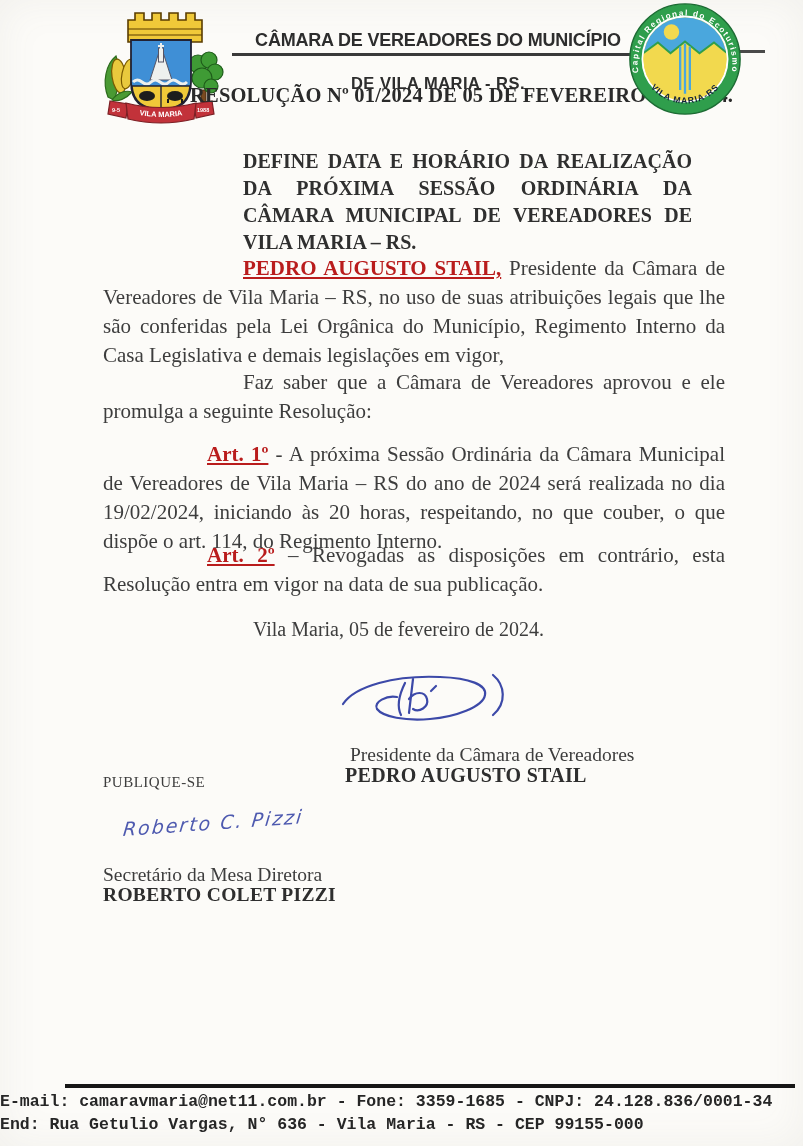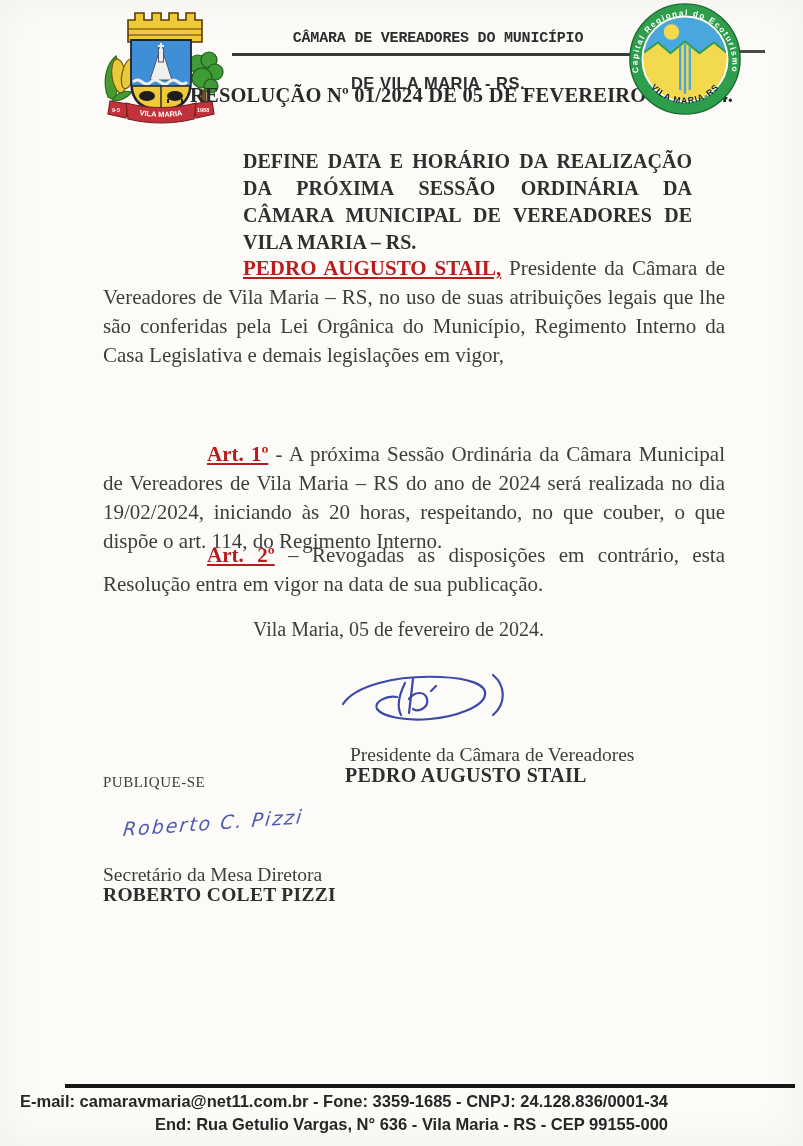--- a/index.html
+++ b/index.html
@@ -5,42 +5,42 @@
   html,body{margin:0;padding:0;}
   body{background:#e9e9e9;}
   #page{
     position:relative;width:803px;height:1146px;margin:0 auto;
     background:#fcfbf8;overflow:hidden;
     font-family:"Liberation Serif",serif;color:#3d3d3d;
     box-shadow:inset 0 0 40px rgba(120,115,100,.08);
   }
   .abs{position:absolute;}
   
-  .org1{font-family:Liberation Mono, monospace;font-weight:bold;font-size:15px;
+  .org1{font-family:Liberation Sans, sans-serif;font-weight:bold;font-size:18px;
         color:#2d2d2d;letter-spacing:-.2px;white-space:nowrap;}
   .org2{font-family:"Liberation Sans",sans-serif;font-weight:bold;font-size:16.5px;
         color:#2d2d2d;letter-spacing:.5px;white-space:nowrap;margin-top:16px;}
   .hrule{background:#3a3a3a;height:3px;}
   .resolution{font-weight:bold;font-size:20.5px;color:#2a2a2a;letter-spacing:.2px;
         text-align:center;white-space:nowrap;}
   
   .bodytext{font-size:21px;line-height:29px;text-align:justify;width:622px;}
   .subject{font-weight:bold;font-size:20px;line-height:27px;color:#2f2f2f;
         text-align:justify;width:449px;}
   .lead{font-weight:bold;color:#b91c1c;text-decoration:underline;}
   .dateline{font-size:20px;}
   .signame{font-weight:bold;font-size:20px;color:#2e2e2e;letter-spacing:.3px;margin-top:44px;}
   .sigrole{font-size:19.5px;}
   .publique{font-size:15px;letter-spacing:.5px;}
   .handwrite{font-family:"DejaVu Sans",sans-serif;font-style:italic;font-size:19px;
         letter-spacing:2px;transform:rotate(-4deg) skewX(-10deg);
         transform-origin:left bottom;white-space:nowrap;opacity:.9;}
   
-  .footline{font-family:Liberation Sans, sans-serif;font-weight:bold;font-size:16.5px;
-        color:#262626;width:668px;text-align:right;white-space:nowrap;}
+  .footline{font-family:Liberation Mono, monospace;font-weight:bold;font-size:16.5px;
+        color:#262626;width:668px;text-align:left;white-space:nowrap;}
 </style>
 </head>
 <body>
 
 <div id="page">
 
   <svg class="abs" style="left:98px;top:2px" width="126" height="124" viewBox="0 0 126 124">
 
     <g>
       <path d="M30,40 L30,18 h7 v-7 h9 v7 h8 v-7 h9 v7 h8 v-7 h9 v7 h8 v-7 h9 v7 h7 v22 z" fill="#f0c939" stroke="#5a3d00" stroke-width="1.6"></path>
@@ -127,20 +127,21 @@
     </text>
     <text font-family="Liberation Sans,sans-serif" font-size="9" font-weight="bold" fill="#10223a" letter-spacing="1">
       <textPath href="#ringBottom" startOffset="50%" text-anchor="middle">VILA MARIA-RS</textPath>
     </text>
   </svg>
 
   <div class="abs subject" style="left:243px;top:148px">DEFINE DATA E HORÁRIO DA REALIZAÇÃO DA PRÓXIMA SESSÃO ORDINÁRIA DA CÂMARA MUNICIPAL DE VEREADORES DE VILA MARIA – RS.</div>
 
   <p class="abs bodytext" style="left:103px;top:254px;margin:0;text-indent:140px"><span class="lead">PEDRO AUGUSTO STAIL,</span><span> Presidente da Câmara de Vereadores de Vila Maria – RS, no uso de suas atribuições legais que lhe são conferidas pela Lei Orgânica do Município, Regimento Interno da Casa Legislativa e demais legislações em vigor,</span></p>
 
+  <p class="abs bodytext" style="left:103px;top:368px;margin:0;text-indent:140px"><span>Faz saber que a Câmara de Vereadores aprovou e ele promulga a seguinte Resolução:</span></p>
 
   <p class="abs bodytext" style="left:103px;top:440px;margin:0;text-indent:104px"><span class="lead">Art. 1º</span><span> - A próxima Sessão Ordinária da Câmara Municipal de Vereadores de Vila Maria – RS  do ano de 2024 será realizada no dia 19/02/2024, iniciando às 20 horas, respeitando, no que couber, o que dispõe o art. 114, do Regimento Interno.</span></p>
 
   <p class="abs bodytext" style="left:103px;top:541px;margin:0;text-indent:104px"><span class="lead">Art. 2º</span><span> – Revogadas as disposições em contrário, esta Resolução entra em vigor na data de sua publicação.</span></p>
 
   <div class="abs dateline" style="left:253px;top:618px">Vila Maria, 05 de fevereiro de 2024.</div>
 
   <svg class="abs" style="left:335px;top:668px" width="178" height="66" viewBox="0 0 178 66">
     <g fill="none" stroke="#3c49a8" stroke-width="2.2" stroke-linecap="round">
       <path d="M8,36 C20,18 60,7 105,9 C135,10 152,17 150,27 C148,39 120,49 95,51 C70,53 48,49 42,41 C38,34 52,27 62,29"></path>

